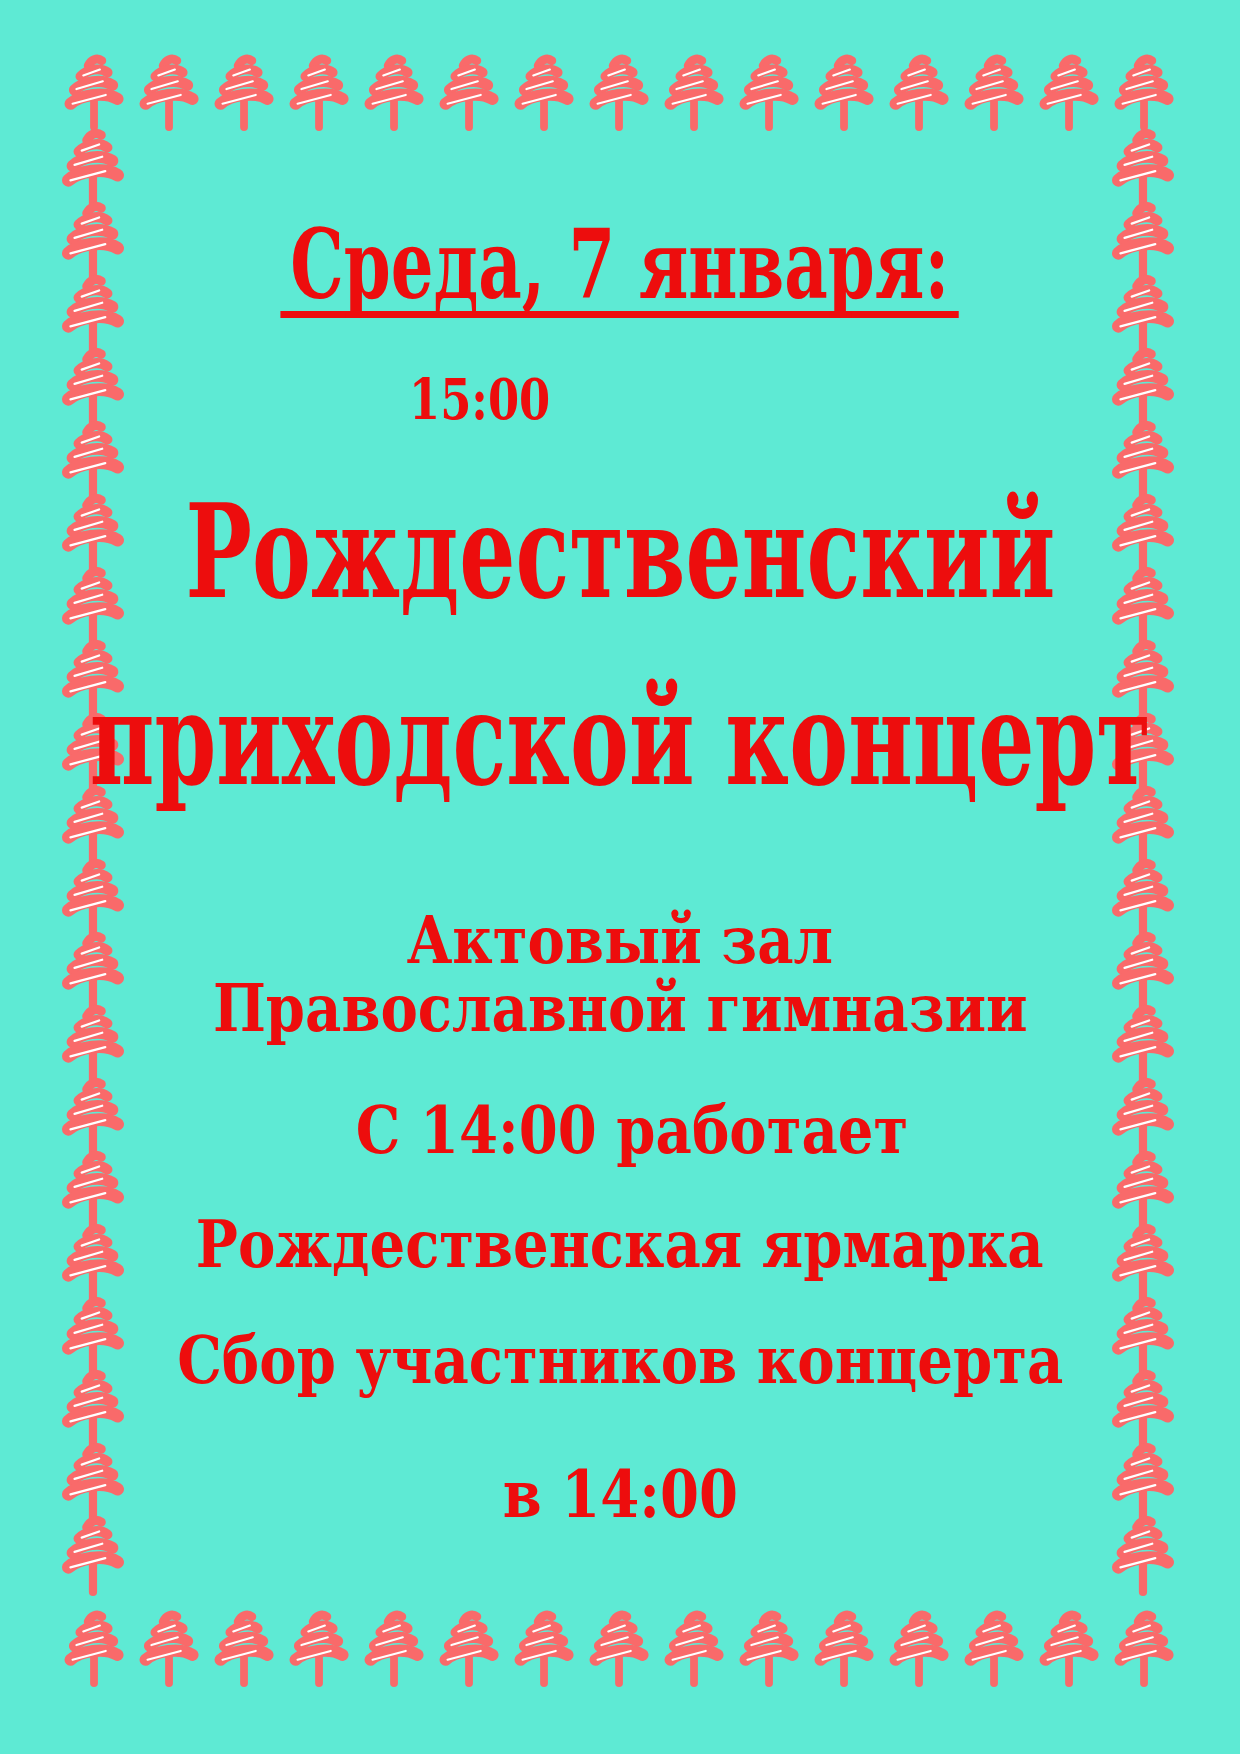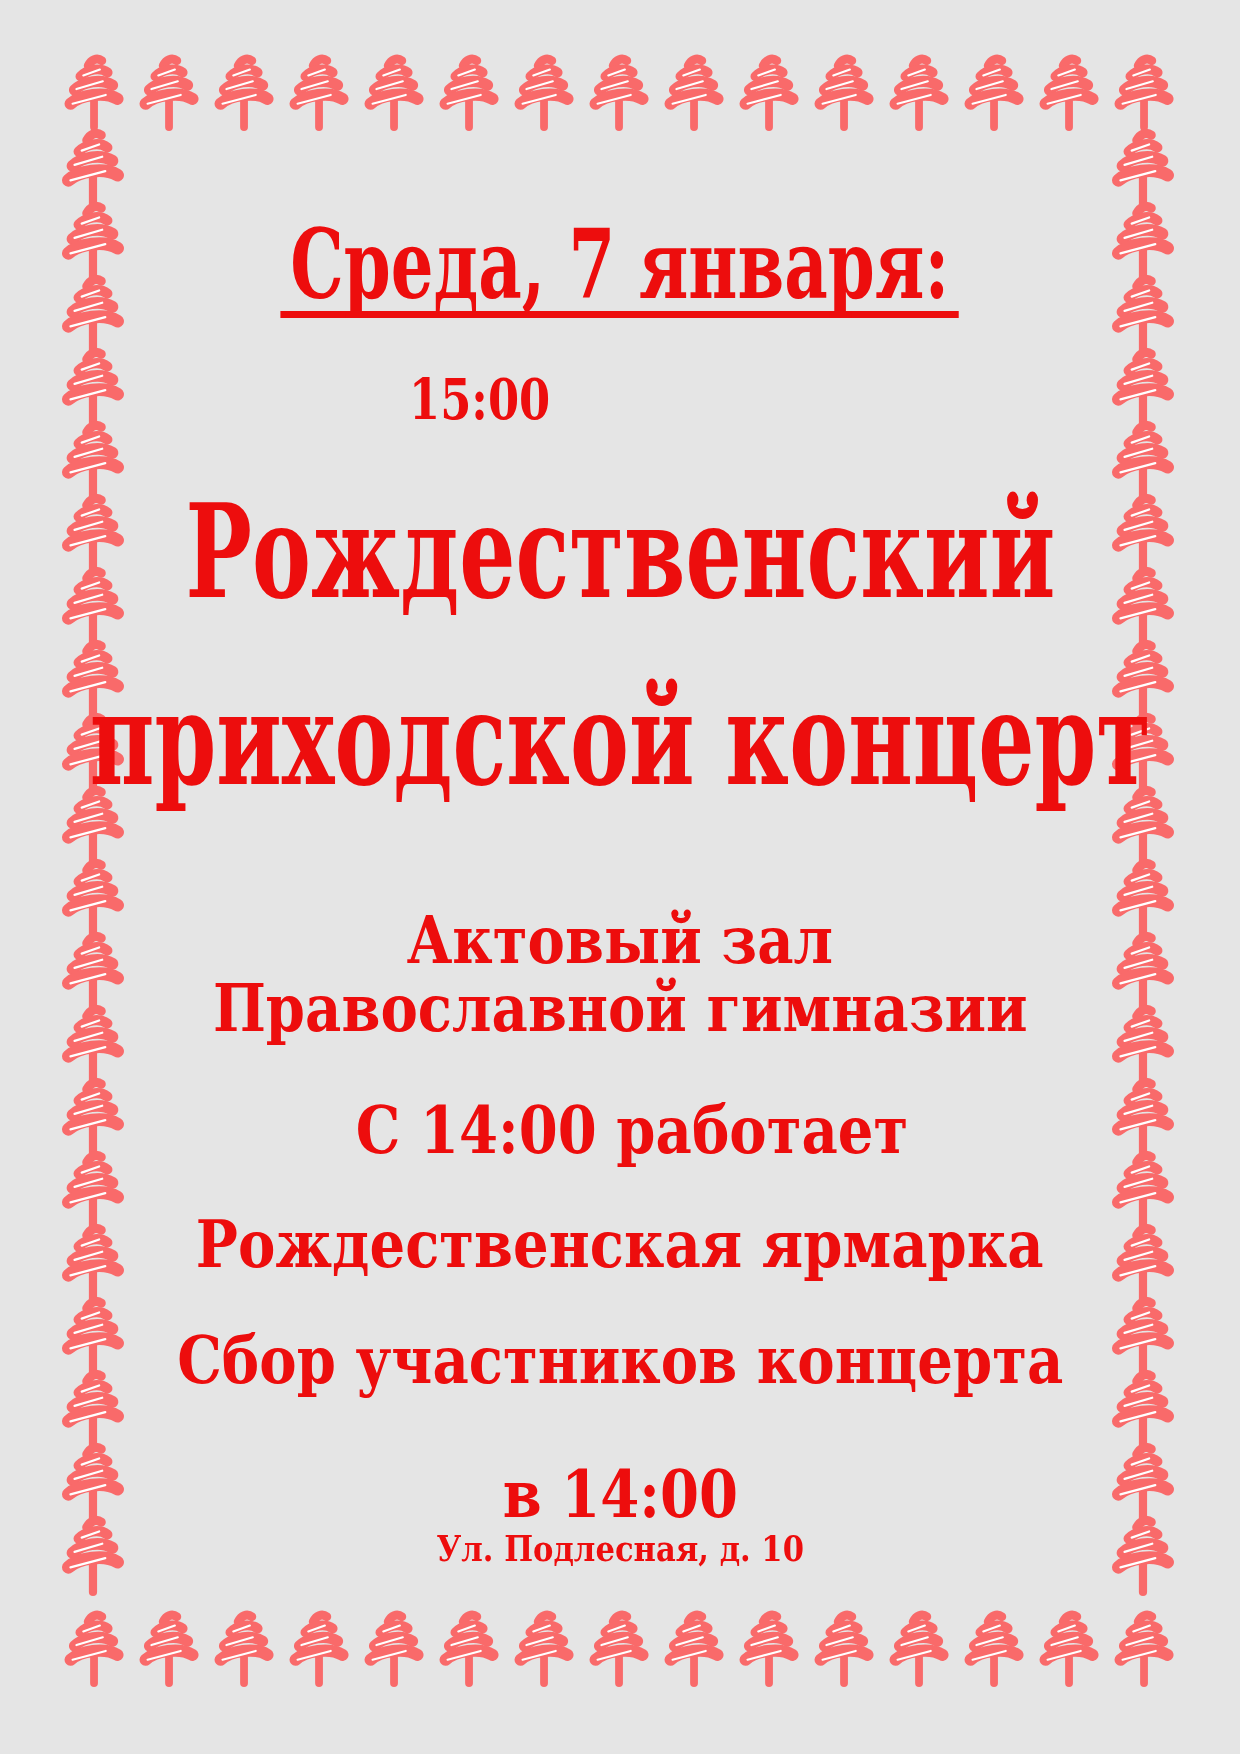--- a/index.html
+++ b/index.html
@@ -44,21 +44,21 @@
   .fair2   { top:1211px;align-items:center; }
   .gather1 { top:1327px; }
   .gather2 { top:1461px; }
 
   .address { top:1530px; font-size:36px; }
   .address > span { transform:scaleX(0.85); }
 </style>
 </head>
 <body>
 
-<div class="page" style="background: #e5e5e5; color: rgb(237, 13, 13);">
+<div class="page" style="background: #5eead4; color: rgb(237, 13, 13);">
 
   <div class="border-layer" id="border">
       <svg viewBox="0 0 64 82" class="tree" style="left: 63px; top: 52px; width: 64px; height: 80px;">
         <g fill="none" stroke="#f96a6a" stroke-linecap="round">
           <path d="M39 9 C34 5 28 8 25 14" stroke-width="9"></path>
           <path d="M45 21 C37 15 24 18 17 25" stroke-width="10"></path>
           <path d="M50 34 C39 27 20 30 11 39" stroke-width="11.5"></path>
           <path d="M55 48 C42 40 17 44 7 53" stroke-width="12.5"></path>
           <path d="M31 50 L31 77" stroke-width="8"></path>
           <g stroke="#ffffff" stroke-width="2.2">
@@ -1069,17 +1069,14 @@
   </div>
 
   <div class="line mid gather1">
     <span>Сбор участников концерта</span>
   </div>
 
   <div class="line mid gather2">
     <span>в 14:00</span>
   </div>
 
-  <div class="line address">
-    <span>Ул. Подлесная, д. 10</span>
-  </div>
 
 </div>
 
 </body></html>

